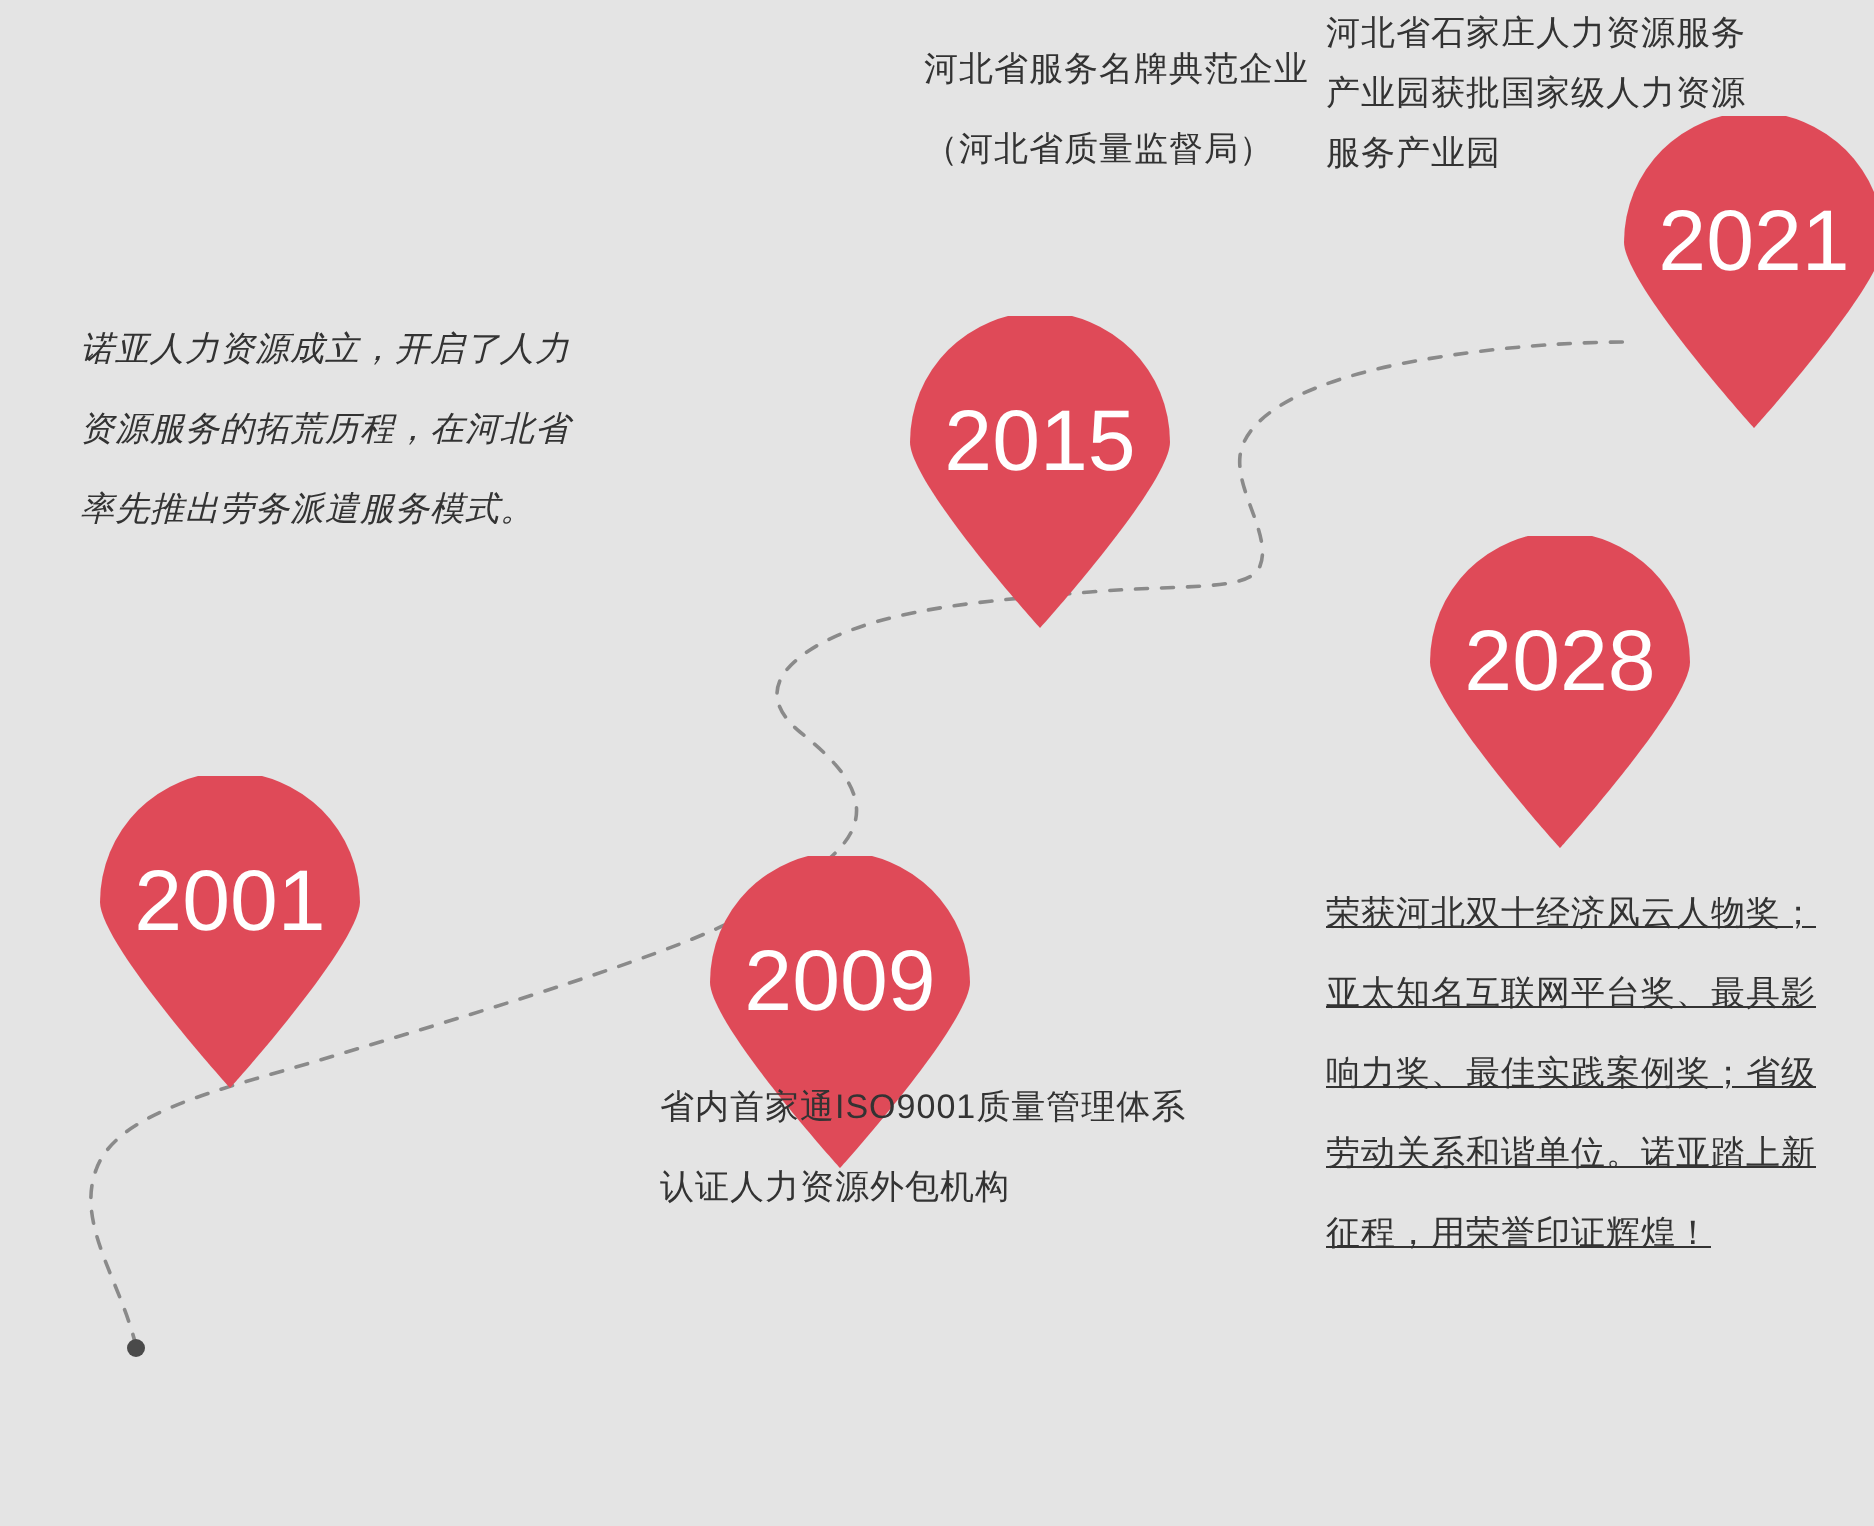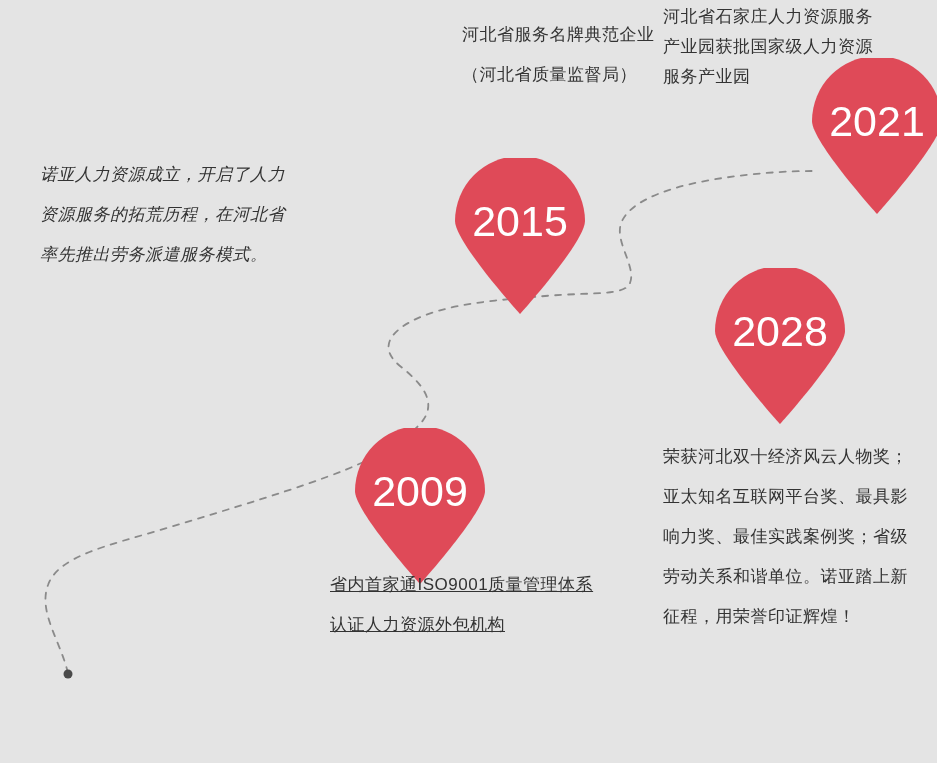--- a/index.html
+++ b/index.html
@@ -67,27 +67,27 @@
     letter-spacing: 0.5px;
   }
   .desc.tight {
     line-height: 30px;
   }
 
   
   #desc-2001 { left: 40px;  top: 155px; width: 250px; font-style: italic; }
   #pin-2001  { left: 50px;  top: 388px; }
 
-  #desc-2009 { left: 330px; top: 565px; width: 280px; text-decoration: underline; }
+  #desc-2009 { left: 330px; top: 534px; width: 280px; }
   #pin-2009  { left: 355px; top: 428px; text-decoration: underline; }
 
   #desc-2014 { left: 418px; top: 15px;  width: 225px; margin-left: 44px; }
   #pin-2014  { left: 455px; top: 158px; }
 
-  #desc-2019 { left: 663px; top: 437px; width: 250px; }
+  #desc-2019 { left: 663px; top: 437px; width: 250px; text-decoration: underline; }
   #pin-2019  { left: 715px; top: 268px; }
 
   #desc-2021 { left: 663px; top: 2px;   width: 220px; }
   #pin-2021  { left: 812px; top: 58px;  }
 </style>
 </head>
 <body>
 
 <div id="canvas">
 
@@ -101,20 +101,26 @@
              C 382 351, 385 336, 410 322
              C 445 303, 500 300, 545 296
              C 592 292, 625 296, 630 283
              C 636 268, 618 246, 620 228
              C 623 205, 660 190, 700 182
              C 745 173, 790 171, 812 171" fill="none" stroke="#8a8a8a" stroke-width="1.8" stroke-linecap="round" stroke-dasharray="6 7"></path>
     <circle cx="68" cy="674" r="4.5" fill="#4a4a4a"></circle>
   </svg>
 
   <div class="desc" id="desc-2001">诺亚人力资源成立，开启了人力资源服务的拓荒历程，在河北省率先推出劳务派遣服务模式。</div>
+  <div class="pin" id="pin-2001">
+    <svg class="pin-shape" viewBox="0 0 130 156">
+      <path d="M65 156 C 65 156, 0 84, 0 63 A 65 65 0 1 1 130 63 C 130 84, 65 156, 65 156 Z" fill="#df4a58"></path>
+    </svg>
+    <div class="pin-year">2001</div>
+  </div>
 
   <div class="pin" id="pin-2009">
     <svg class="pin-shape" viewBox="0 0 130 156">
       <path d="M65 156 C 65 156, 0 84, 0 63 A 65 65 0 1 1 130 63 C 130 84, 65 156, 65 156 Z" fill="#df4a58"></path>
     </svg>
     <div class="pin-year">2009</div>
   </div>
   <div class="desc" id="desc-2009">省内首家通ISO9001质量管理体系认证人力资源外包机构</div>
 
   <div class="desc" id="desc-2014">河北省服务名牌典范企业（河北省质量监督局）</div>

